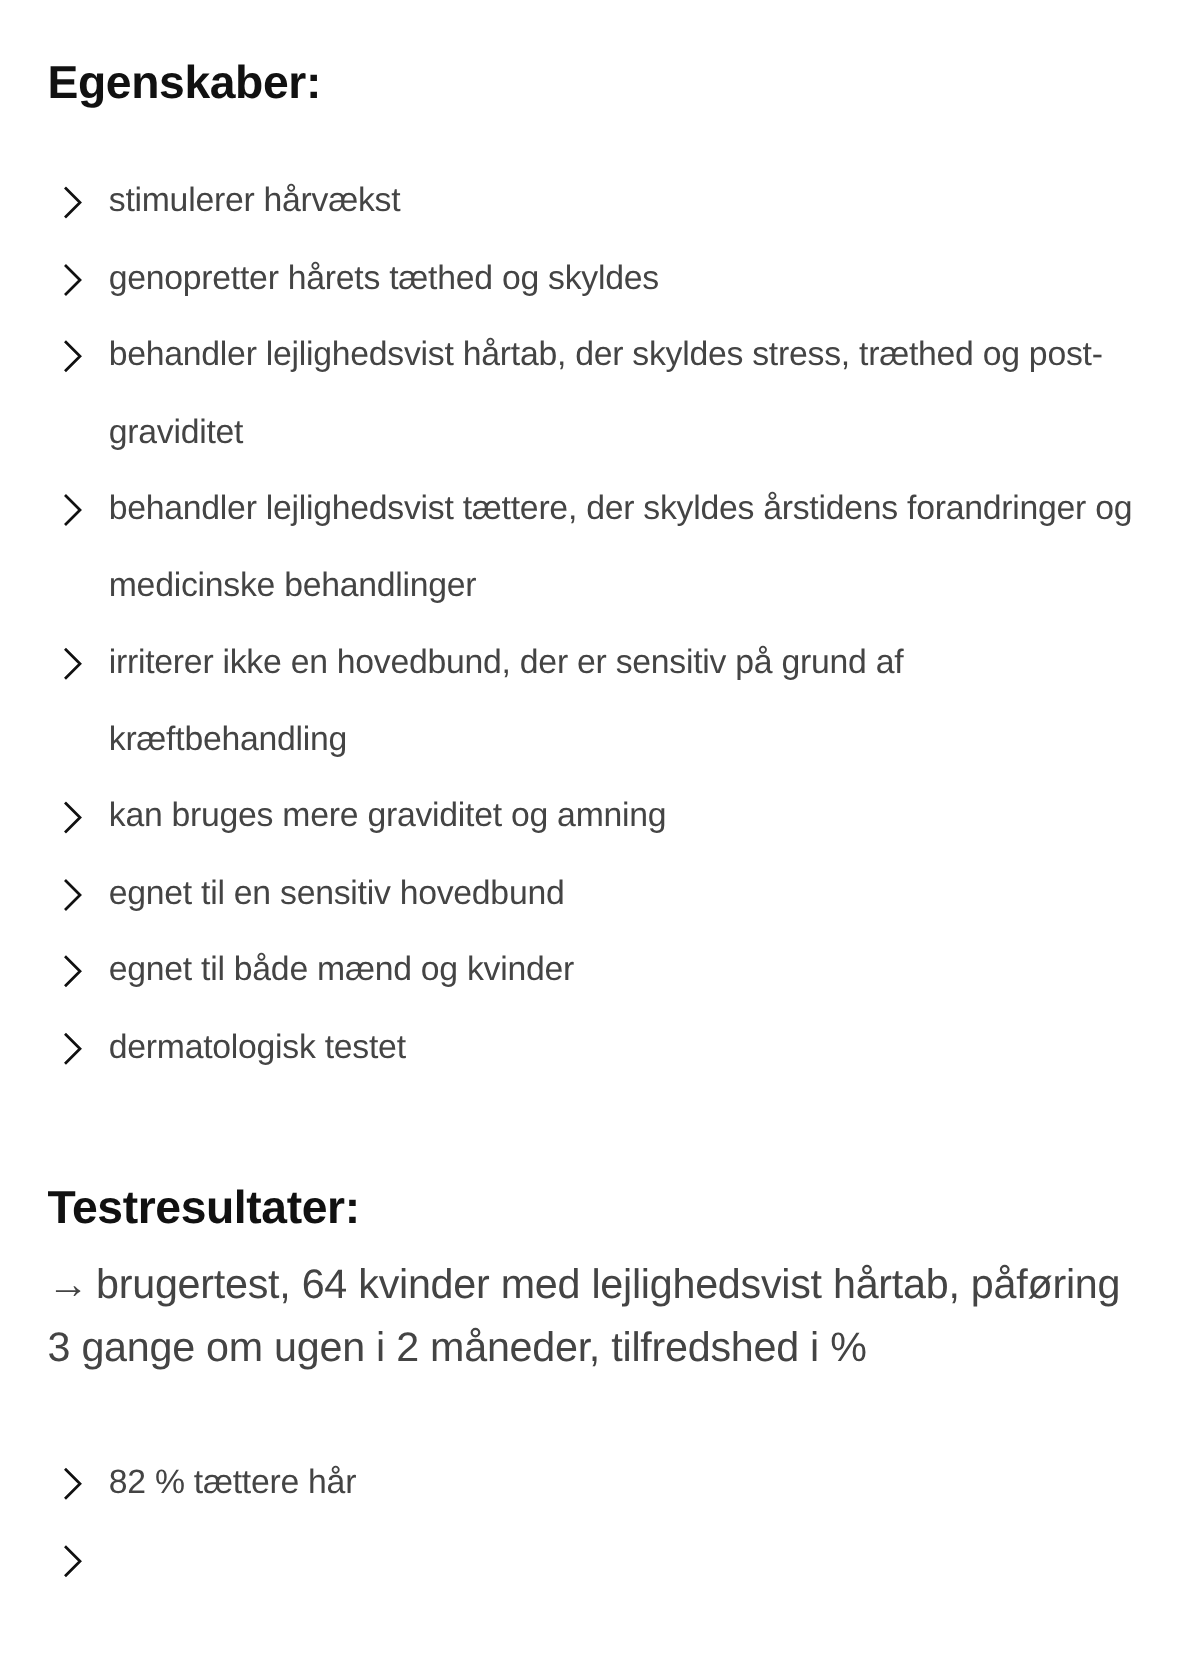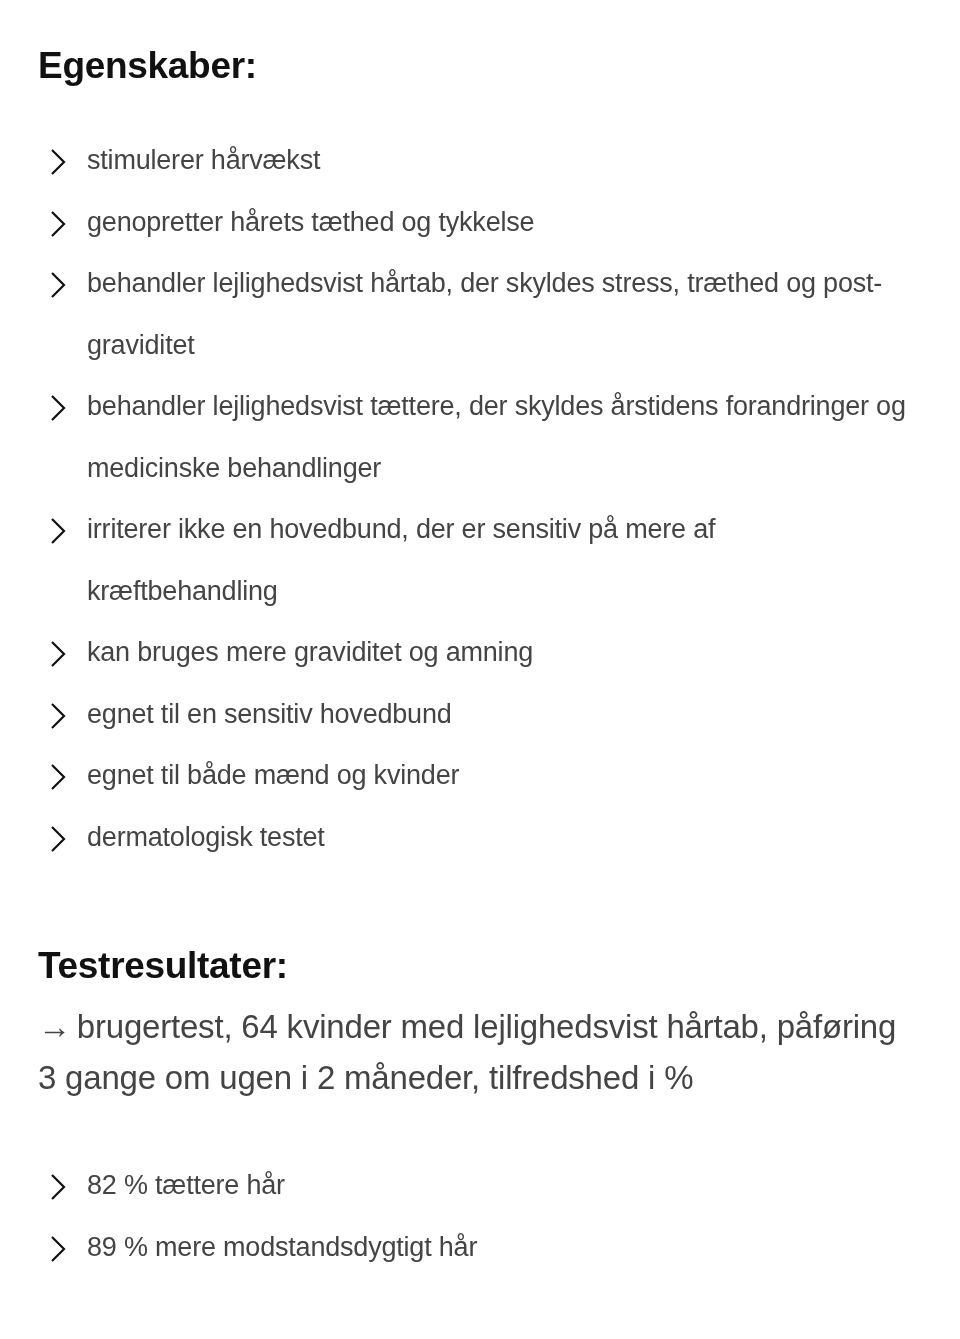--- a/index.html
+++ b/index.html
@@ -88,21 +88,21 @@
         </svg>
       </span>
     <span>stimulerer hårvækst</span>
   </li>
   <li class="item">
     <span class="chev">
         <svg width="16" height="26" viewBox="0 0 16 26">
           <polyline points="2,1 14,13 2,25" fill="none" stroke="#111" stroke-width="2.2"></polyline>
         </svg>
       </span>
-    <span>genopretter hårets tæthed og tykkelse</span>
+    <span>genopretter hårets tæthed og skyldes</span>
   </li>
   <li class="item">
     <span class="chev">
         <svg width="16" height="26" viewBox="0 0 16 26">
           <polyline points="2,1 14,13 2,25" fill="none" stroke="#111" stroke-width="2.2"></polyline>
         </svg>
       </span>
     <span>behandler lejlighedsvist hårtab, der skyldes stress, træthed og post-graviditet</span>
   </li>
   <li class="item">
@@ -112,21 +112,21 @@
         </svg>
       </span>
     <span>behandler lejlighedsvist tættere, der skyldes årstidens forandringer og medicinske behandlinger</span>
   </li>
   <li class="item">
     <span class="chev">
         <svg width="16" height="26" viewBox="0 0 16 26">
           <polyline points="2,1 14,13 2,25" fill="none" stroke="#111" stroke-width="2.2"></polyline>
         </svg>
       </span>
-    <span>irriterer ikke en hovedbund, der er sensitiv på mere af kræftbehandling</span>
+    <span>irriterer ikke en hovedbund, der er sensitiv på grund af kræftbehandling</span>
   </li>
   <li class="item">
     <span class="chev">
         <svg width="16" height="26" viewBox="0 0 16 26">
           <polyline points="2,1 14,13 2,25" fill="none" stroke="#111" stroke-width="2.2"></polyline>
         </svg>
       </span>
     <span>kan bruges mere graviditet og amning</span>
   </li>
   <li class="item">
@@ -169,15 +169,14 @@
         </svg>
       </span>
     <span>82 % tættere hår</span>
   </li>
   <li class="item">
     <span class="chev">
         <svg width="16" height="26" viewBox="0 0 16 26">
           <polyline points="2,1 14,13 2,25" fill="none" stroke="#111" stroke-width="2.2"></polyline>
         </svg>
       </span>
-    <span>89 % mere modstandsdygtigt hår</span>
   </li>
 </ul>
 
 </body></html>

